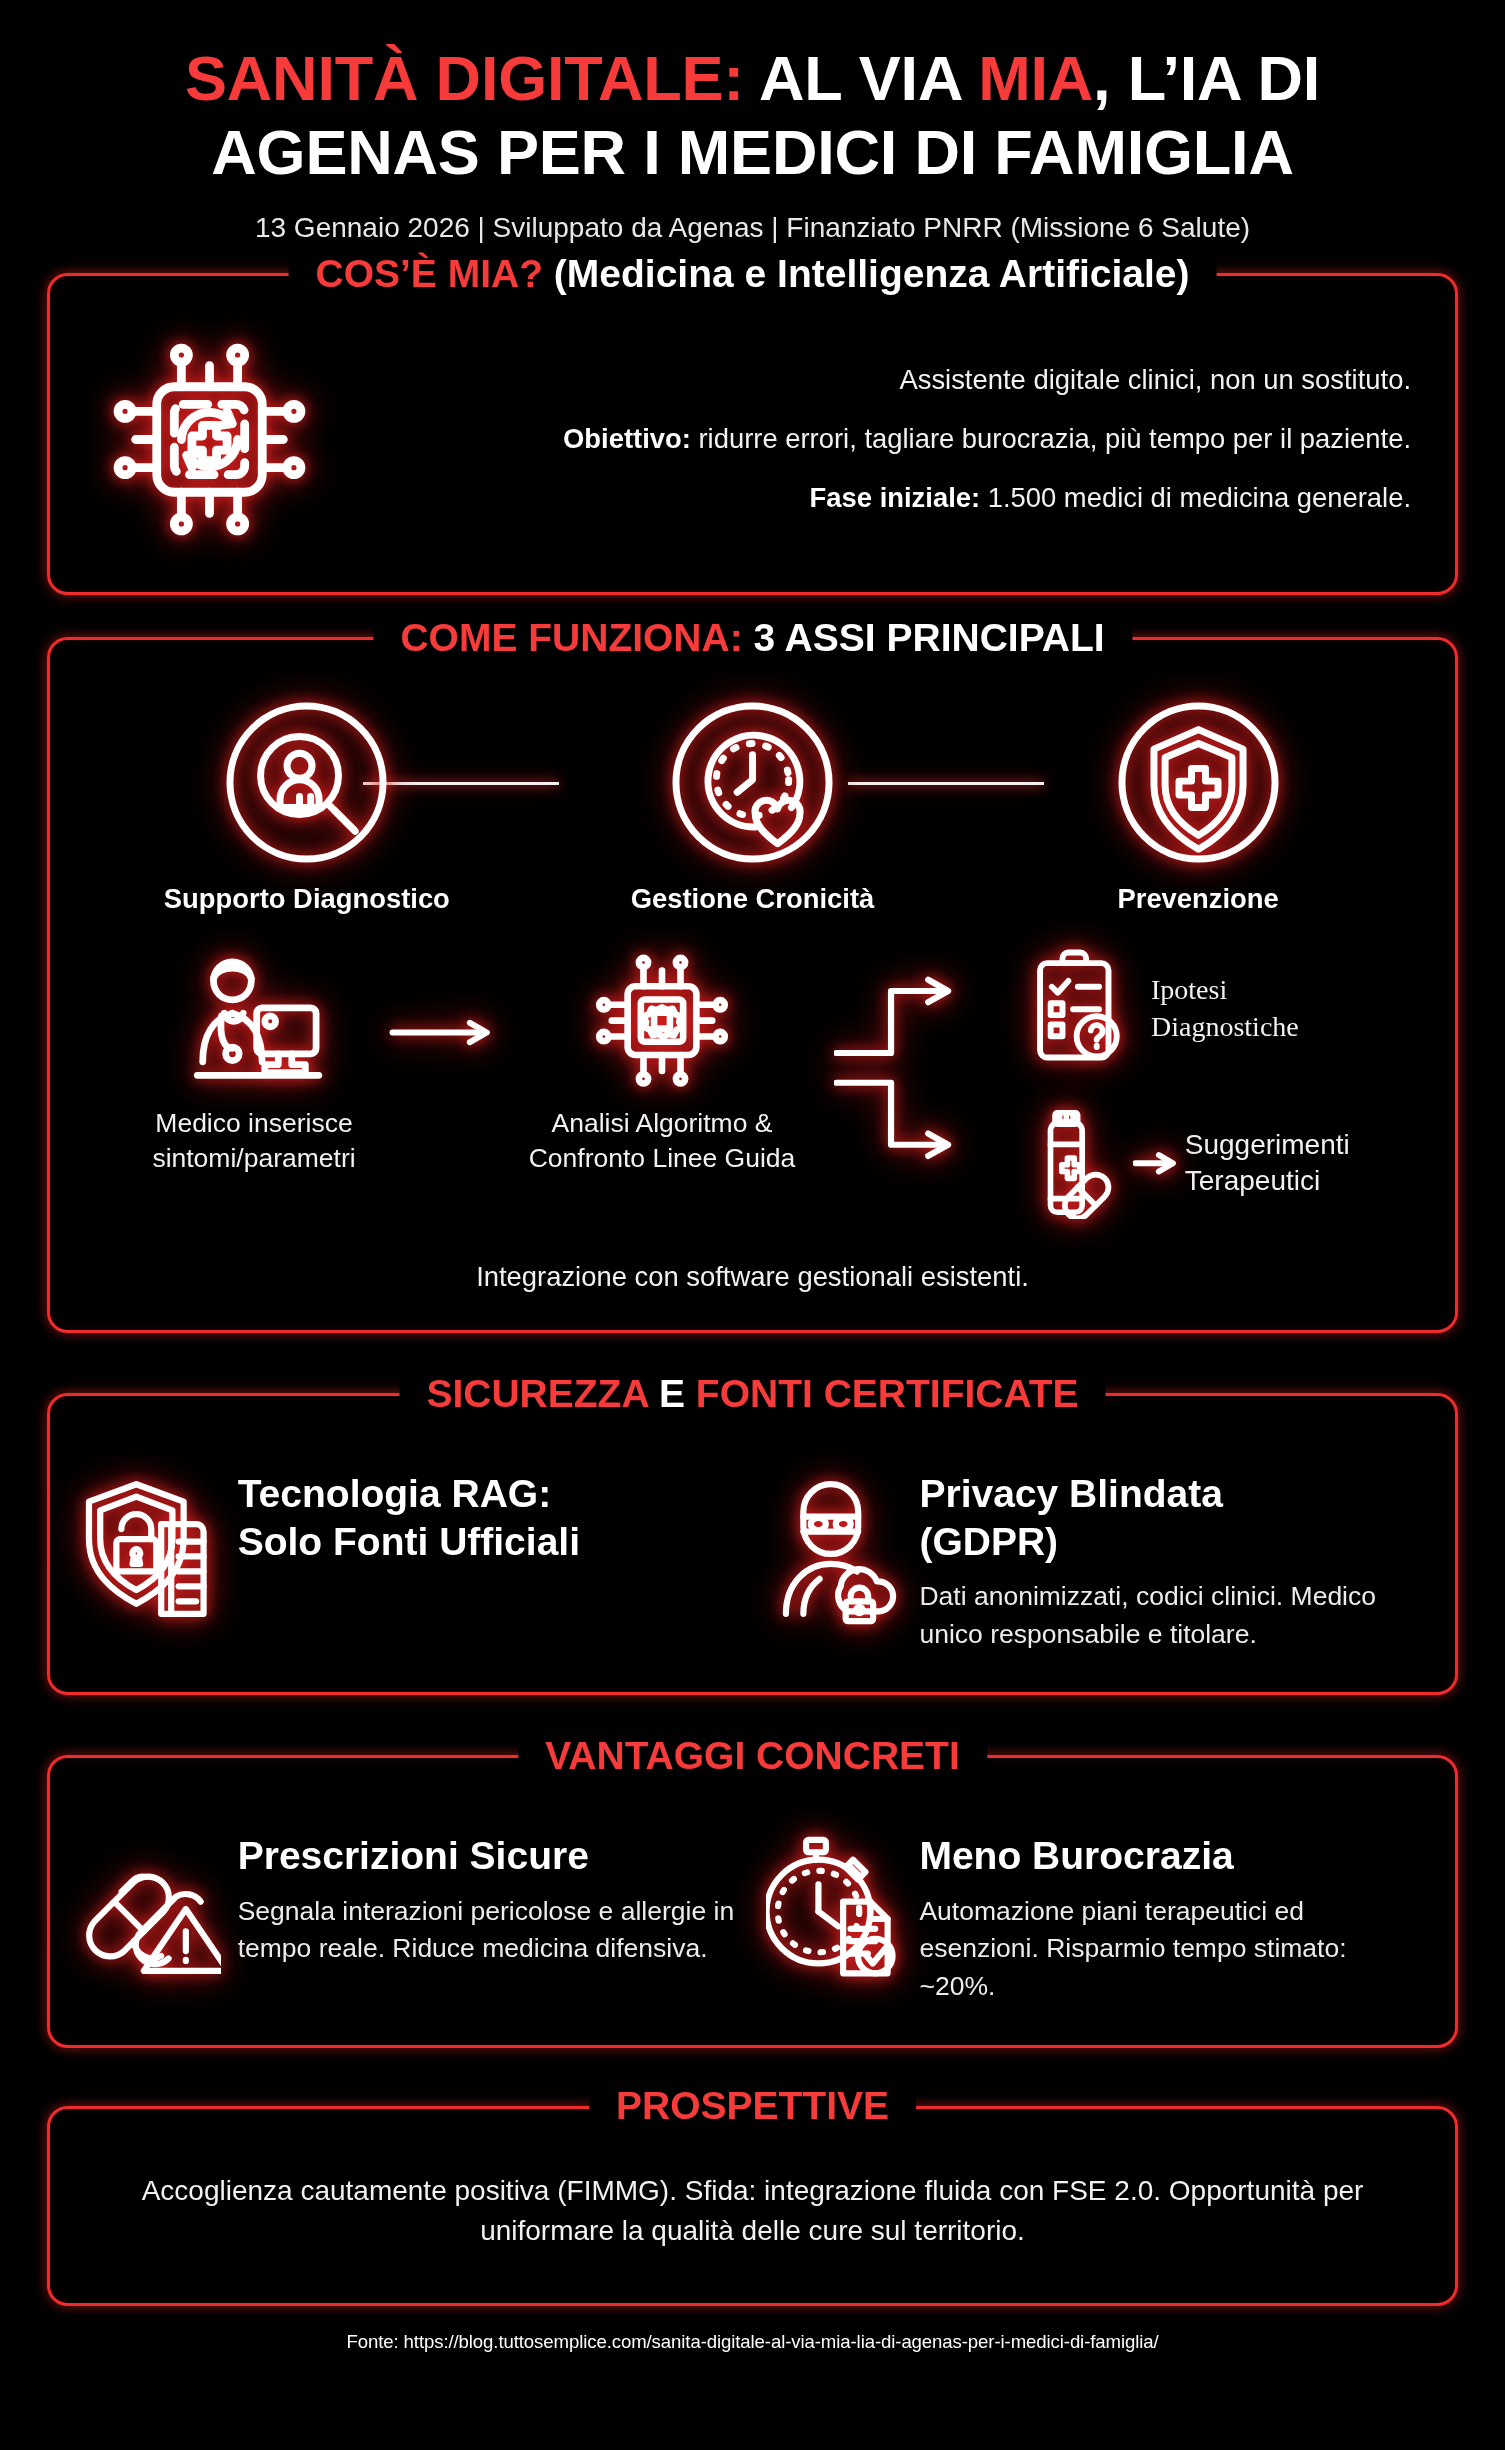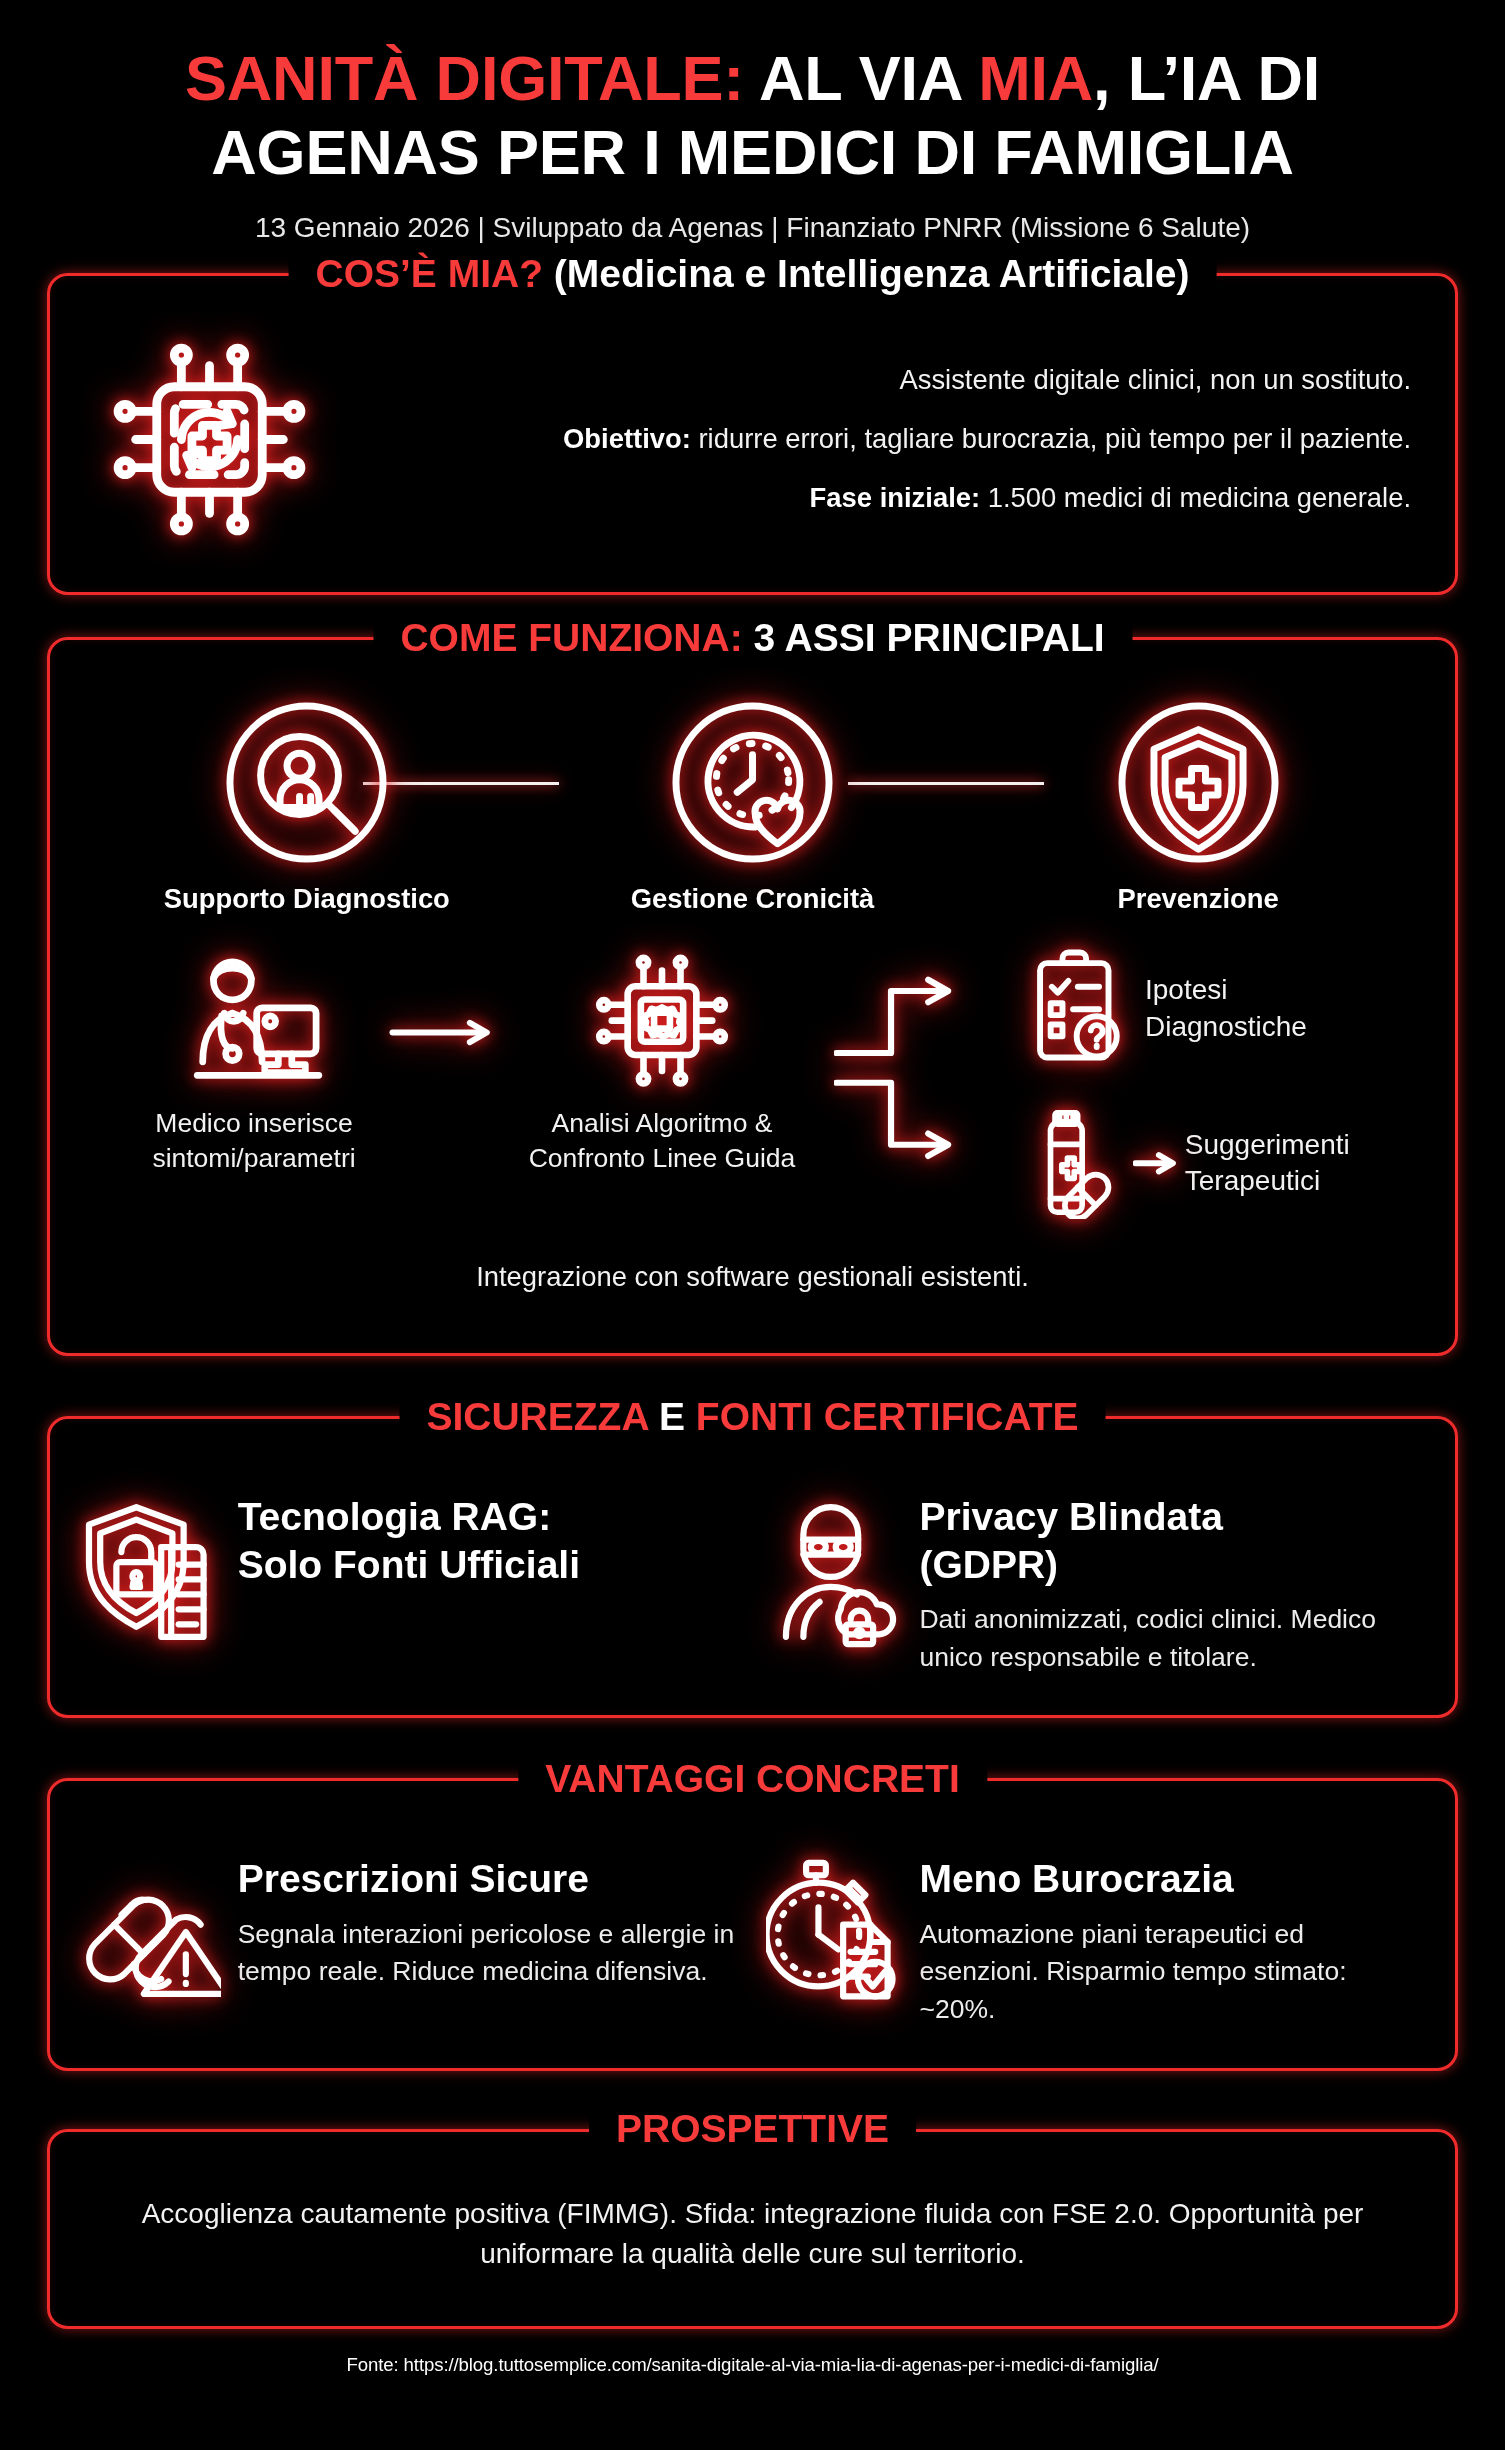--- a/index.html
+++ b/index.html
@@ -70,21 +70,21 @@
 
   
   .c1 { padding: 58px 44px 47px 44px; display: flex; align-items: center; gap: 34px; }
   .c1-icon { flex: 0 0 230px; display: flex; justify-content: center; align-items: center; }
   .c1-text { flex: 1; font-size: 27.4px; line-height: 1.55; color: #f2f2f2; }
   .c1-text p { margin-bottom: 16.7px; }
   .c1-text p:last-child { margin-bottom: 0; }
   .c1-text b { font-weight: 700; color: #ffffff; }
 
   
-  .c2 { padding: 59px 34px 46px 34px; }
+  .c2 { padding: 59px 34px 23px 34px; }
   .axes { position: relative; display: flex; justify-content: space-around; align-items: flex-start; }
   .axis { width: 392px; text-align: center; position: relative; z-index: 2; }
   .axis-circle { display: flex; justify-content: center; }
   .axis-label {
     margin-top: 16.7px;
     font-size: 27.4px;
     font-weight: 700;
     color: #ffffff;
   }
   .connector {
@@ -318,21 +318,21 @@
 Confronto Linee Guida</div>
           </div>
 
           <svg class="neon" style="position:absolute;left:750px;top:19.6px;" width="186" height="206" viewBox="0 0 150 165">
             <polyline points="2,72 46,72 46,22 88,22"></polyline>
             <polyline points="76,13 92,22 76,31"></polyline>
             <polyline points="2,96 46,96 46,146 88,146"></polyline>
             <polyline points="76,137 92,146 76,155"></polyline>
           </svg>
 
-          <div class="flow-col" style="left:941px; top:4.9px; width:441px; display:flex; align-items:center; gap:12px;">
+          <div class="flow-col" style="left:941px; top:4.9px; width:441px; display:flex; align-items:center; gap:18px;font-family:Liberation Serif, serif;">
             <div>
               <svg class="neon" width="108" height="118" viewBox="0 0 90 100">
                 <rect x="12" y="12" width="58" height="80" rx="6"></rect>
                 <path d="M31 12V8a5 5 0 0 1 5-5h10a5 5 0 0 1 5 5v4z"></path>
                 <polyline points="22,32 27,37 36,27"></polyline>
                 <line x1="44" y1="32" x2="62" y2="32"></line>
                 <rect x="21" y="46" width="10" height="10"></rect>
                 <line x1="40" y1="51" x2="62" y2="51"></line>
                 <rect x="21" y="64" width="10" height="10"></rect>
                 <circle cx="60" cy="74" r="17"></circle>

